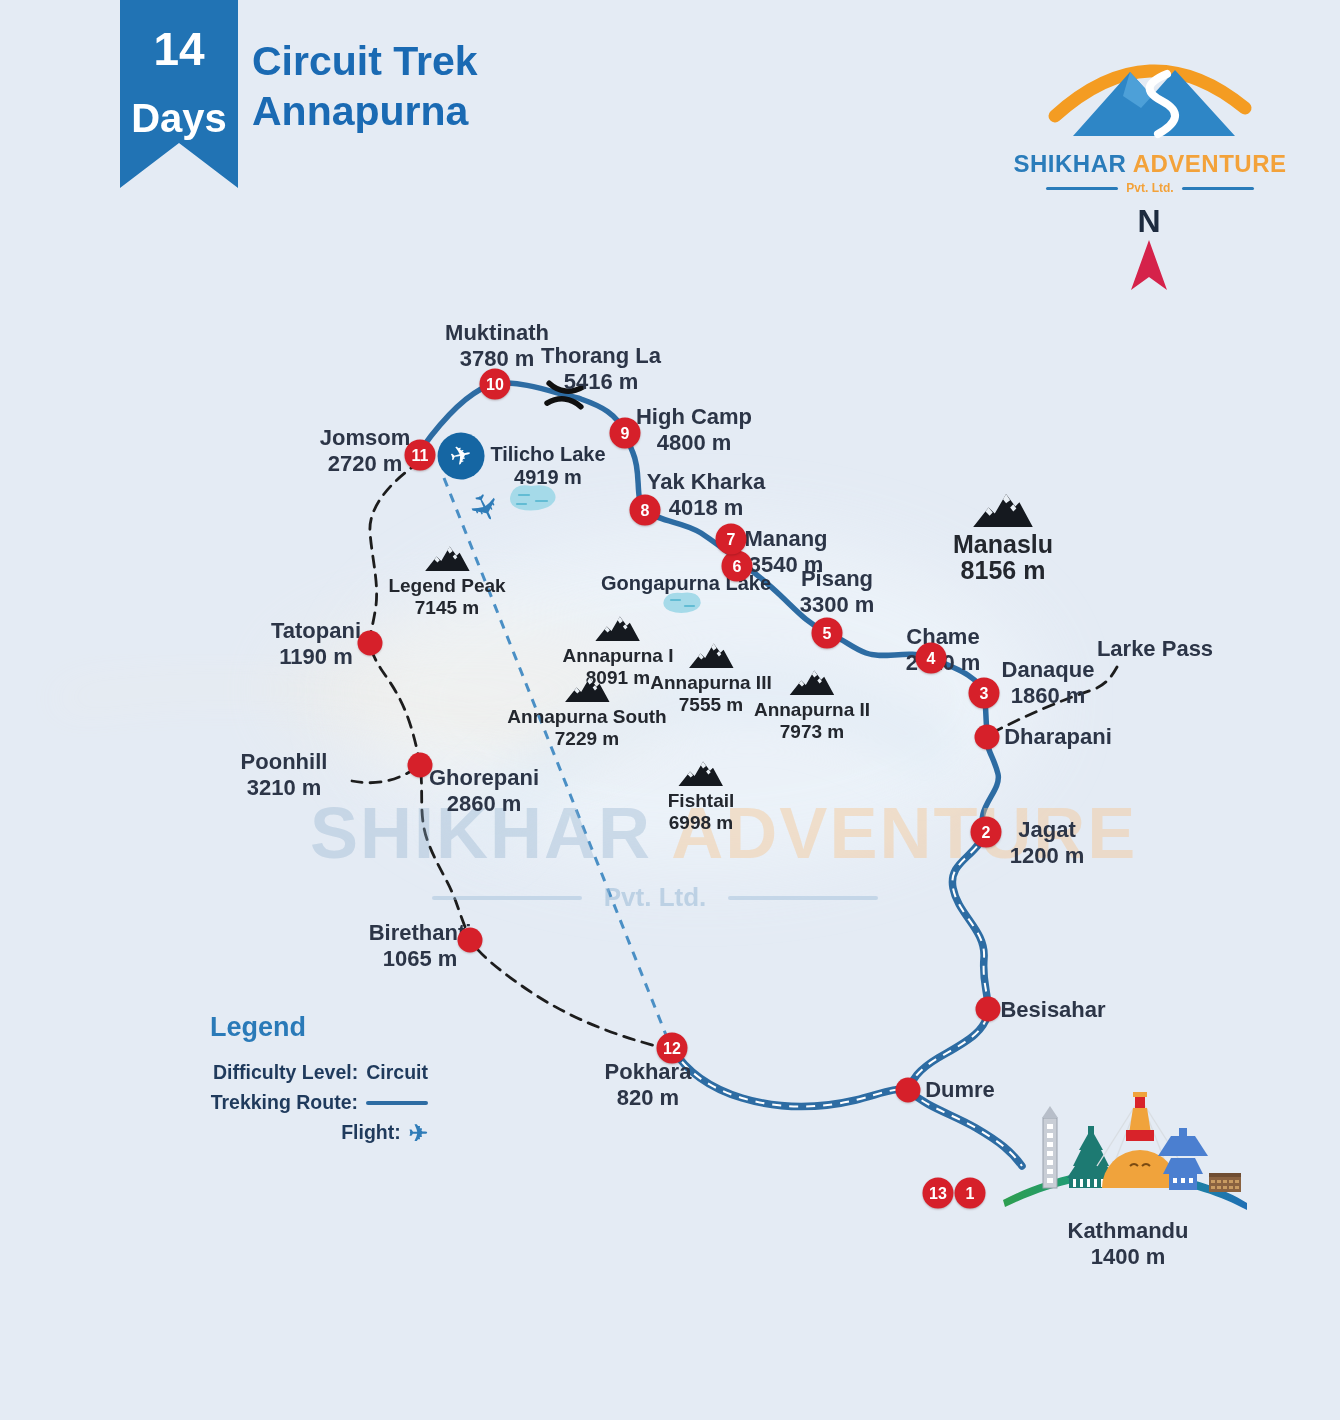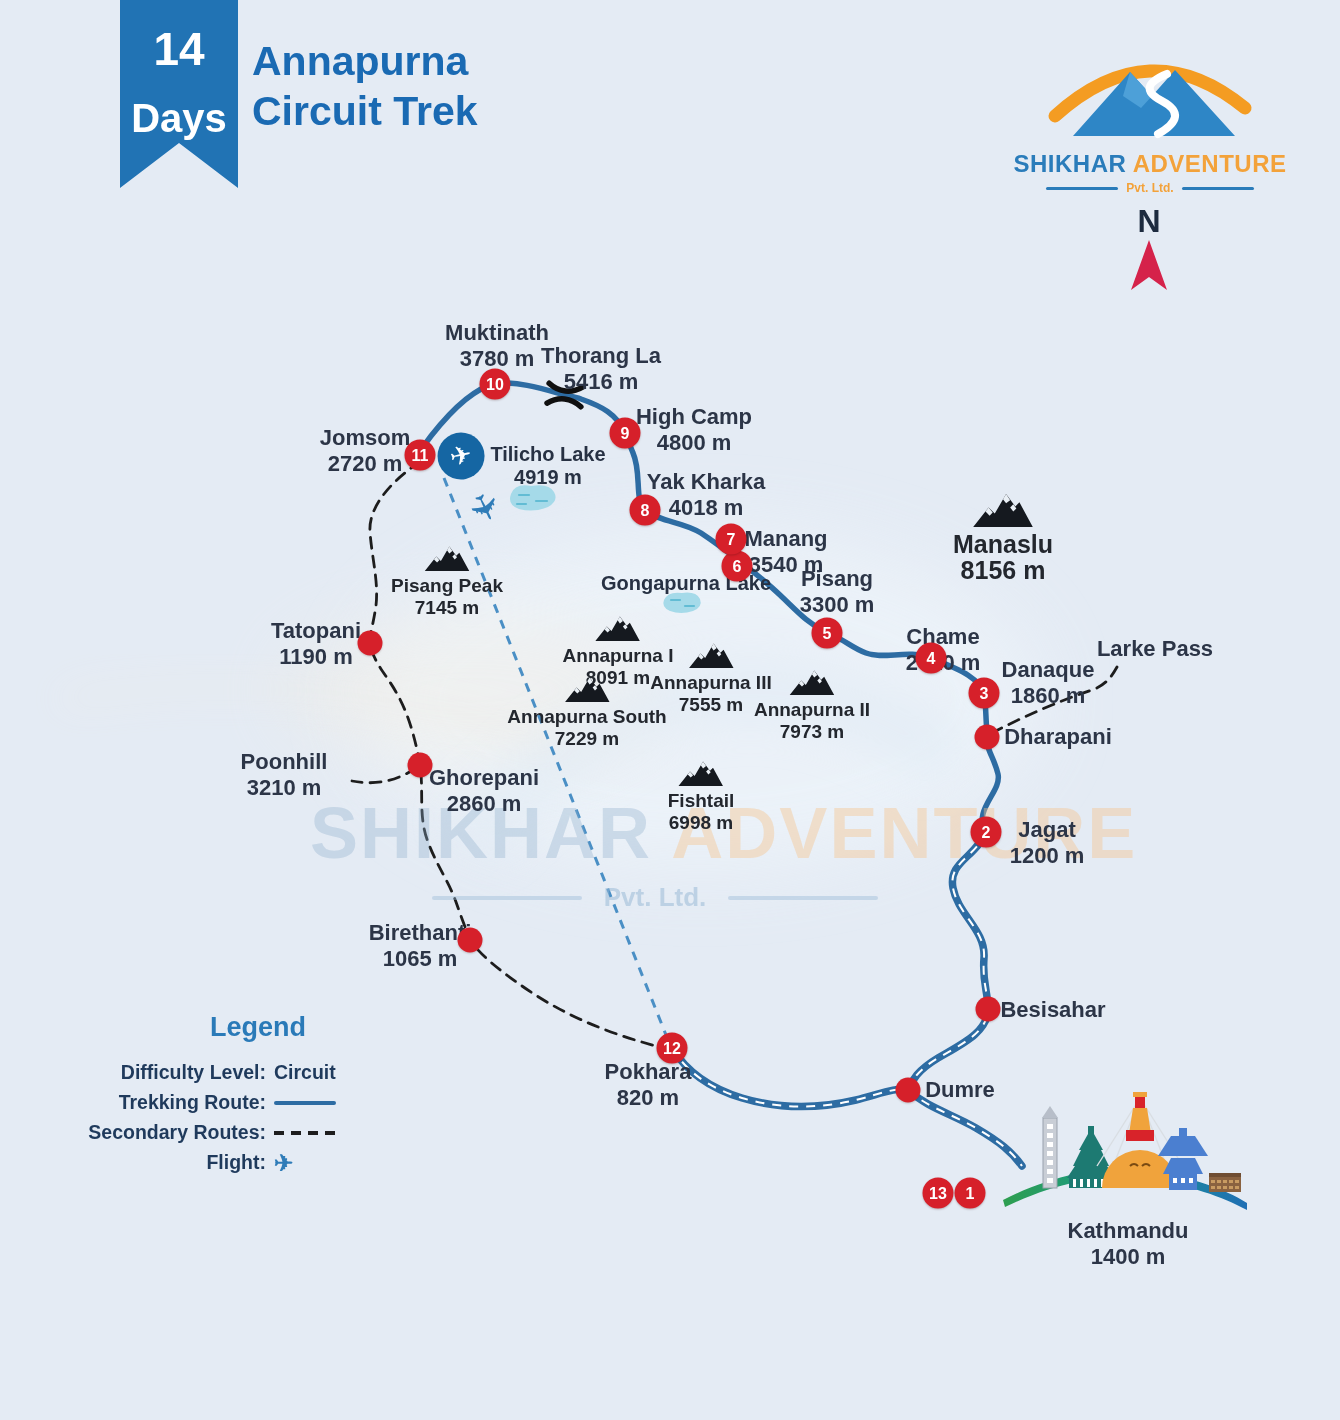--- a/index.html
+++ b/index.html
@@ -86,21 +86,21 @@
     display:flex;align-items:center;justify-content:center;font-size:26px;
   }
   .flight-plane{
     position:absolute;left:484px;top:508px;color:#2f7cb8;font-size:36px;
     transform:translate(-50%,-50%) rotate(64deg);
   }
 
   
   .legend{position:absolute;left:88px;top:1012px;width:340px;}
   .legend .lg-title{font-size:27px;font-weight:bold;color:#2a7ab8;text-align:center;margin-bottom:18px;}
-  .lg-row{display:flex;align-items:center;margin-bottom:7px;}
+  .lg-row{display:flex;align-items:center;margin-bottom:7px;justify-content:flex-end;}
   .lg-label{width:178px;text-align:right;font-size:19.5px;font-weight:bold;color:#1f3a5c;}
   .lg-value{margin-left:8px;font-size:19.5px;font-weight:bold;color:#1f3a5c;display:flex;align-items:center;}
   .sym-solid{width:62px;height:4px;background:#2d6ca3;border-radius:2px;}
   .sym-dashed{width:64px;height:4px;background:repeating-linear-gradient(90deg,#1d1d1d 0 10px,transparent 10px 17px);}
   .sym-road{
     width:64px;height:9px;border-radius:2px;background-color:#2d6ca3;
     background-image:repeating-linear-gradient(90deg,#fff 0 7px,transparent 7px 13px);
     background-size:100% 2px;background-position:center;background-repeat:no-repeat;
   }
   .sym-plane{color:#2f7cb8;font-size:23px;line-height:20px;}
@@ -259,22 +259,22 @@
       </g>
     </g>
   </svg>
 
   <div class="ribbon">
     <div class="days-num">14</div>
     <div class="days-word">Days</div>
   </div>
 
   <div class="map-title">
+    <div>Circuit Trek</div>
     <div>Annapurna</div>
-    <div>Circuit Trek</div>
   </div>
 
   <div class="logo">
     <svg width="230" height="100" viewBox="0 0 230 100">
       <path d="M20 72 Q 115 -14 210 64" stroke="#f49c22" stroke-width="13" fill="none" stroke-linecap="round"></path>
       <path d="M38 92 L95 28 L117 52 L140 26 L200 92 Z" fill="#2e86c6"></path>
       <path d="M95 28 L107 41 L117 52 L106 64 L88 52 Z" fill="#4da0d8"></path>
       <path d="M123 90 Q 155 72 127 57 Q 100 43 132 30" stroke="#ffffff" stroke-width="8" fill="none" stroke-linecap="round"></path>
     </svg>
     <div class="brand">
@@ -316,26 +316,20 @@
             <span>Circuit</span>
           </div>
      </div>
         <div class="lg-row">
        <div class="lg-label">Trekking Route:</div>
        <div class="lg-value">
             <span class="sym-solid"></span>
           </div>
      </div>
         <div class="lg-row">
-       <div class="lg-label">Secondary Routes:</div>
-       <div class="lg-value">
-            <span class="sym-dashed"></span>
-          </div>
-     </div>
-        <div class="lg-row">
        <div class="lg-label">Flight:</div>
        <div class="lg-value">
             <span class="sym-plane">✈</span>
           </div>
      </div>
       </div>
   </div>
 
   <div class="airport">✈</div>
   <div class="flight-plane">✈</div>
@@ -421,21 +415,21 @@
         <div>Gongapurna Lake</div>
       </div>
       <div class="map-label" style="left:1128px;top:1218px">
         <div>Kathmandu</div>
         <div>1400 m</div>
       </div>
       <div class="peak" style="left:447px;top:544px">
         <svg width="46" height="28">
           <use href="#mtn"></use>
         </svg>
-        <div>Pisang Peak</div>
+        <div>Legend Peak</div>
         <div>7145 m</div>
       </div>
       <div class="peak" style="left:618px;top:614px">
         <svg width="46" height="28">
           <use href="#mtn"></use>
         </svg>
         <div>Annapurna I</div>
         <div>8091 m</div>
       </div>
       <div class="peak" style="left:711px;top:641px">

